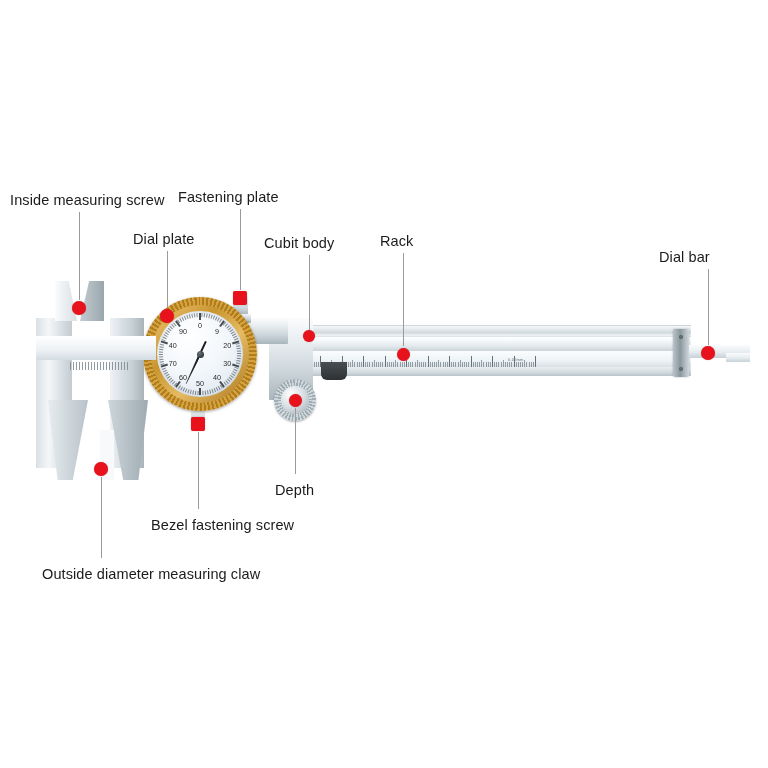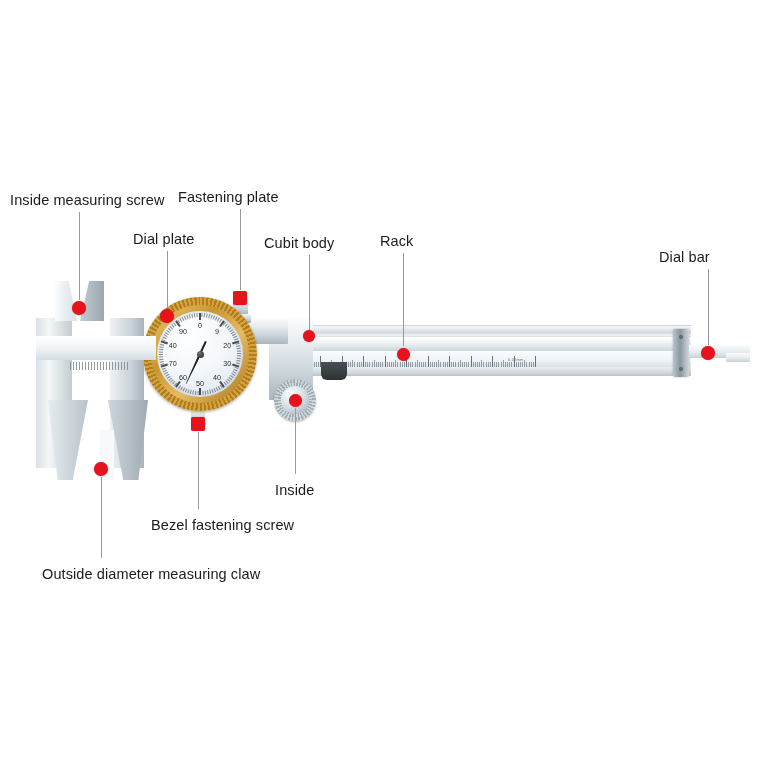--- a/index.html
+++ b/index.html
@@ -674,21 +674,21 @@
       <div class="dot" style="left: 160px; top: 309px; width: 14px; height: 14px; background: rgb(232, 18, 28);"></div>
       <div class="label" style="left: 264px; top: 236px;">Cubit body</div>
       <div class="leader" style="left: 309px; top: 255px; height: 75px;"></div>
       <div class="dot" style="left: 303px; top: 330px; width: 12px; height: 12px; background: rgb(232, 18, 28);"></div>
       <div class="label" style="left: 380px; top: 234px;">Rack</div>
       <div class="leader" style="left: 403px; top: 253px; height: 93px;"></div>
       <div class="dot" style="left: 396.5px; top: 347.5px; width: 13px; height: 13px; background: rgb(232, 18, 28);"></div>
       <div class="label" style="left: 659px; top: 250px;">Dial bar</div>
       <div class="leader" style="left: 708px; top: 269px; height: 76px;"></div>
       <div class="dot" style="left: 701px; top: 346px; width: 14px; height: 14px; background: rgb(232, 18, 28);"></div>
-      <div class="label" style="left: 275px; top: 483px;">Inside</div>
+      <div class="label" style="left: 275px; top: 483px;">Depth</div>
       <div class="leader" style="left: 295px; top: 408px; height: 66px;"></div>
       <div class="dot" style="left: 288.5px; top: 393.5px; width: 13px; height: 13px; background: rgb(232, 18, 28);"></div>
       <div class="label" style="left: 151px; top: 518px;">Bezel fastening screw</div>
       <div class="leader" style="left: 198px; top: 432px; height: 77px;"></div>
       <div class="dot sq" style="left: 191px; top: 417px; width: 14px; height: 14px; background: rgb(232, 18, 28);"></div>
       <div class="label" style="left: 42px; top: 567px;">Outside diameter measuring claw</div>
       <div class="leader" style="left: 101px; top: 477px; height: 81px;"></div>
       <div class="dot" style="left: 94px; top: 462px; width: 14px; height: 14px; background: rgb(232, 18, 28);"></div>
     </div>
 

